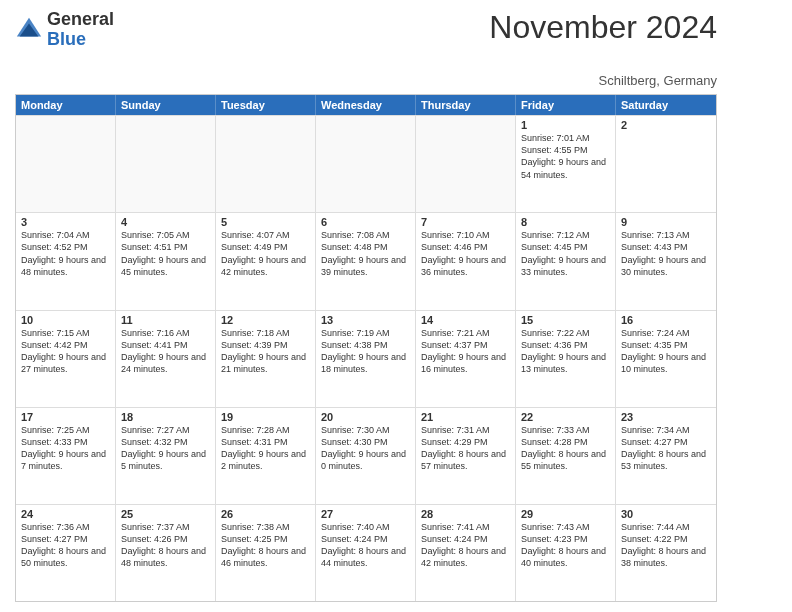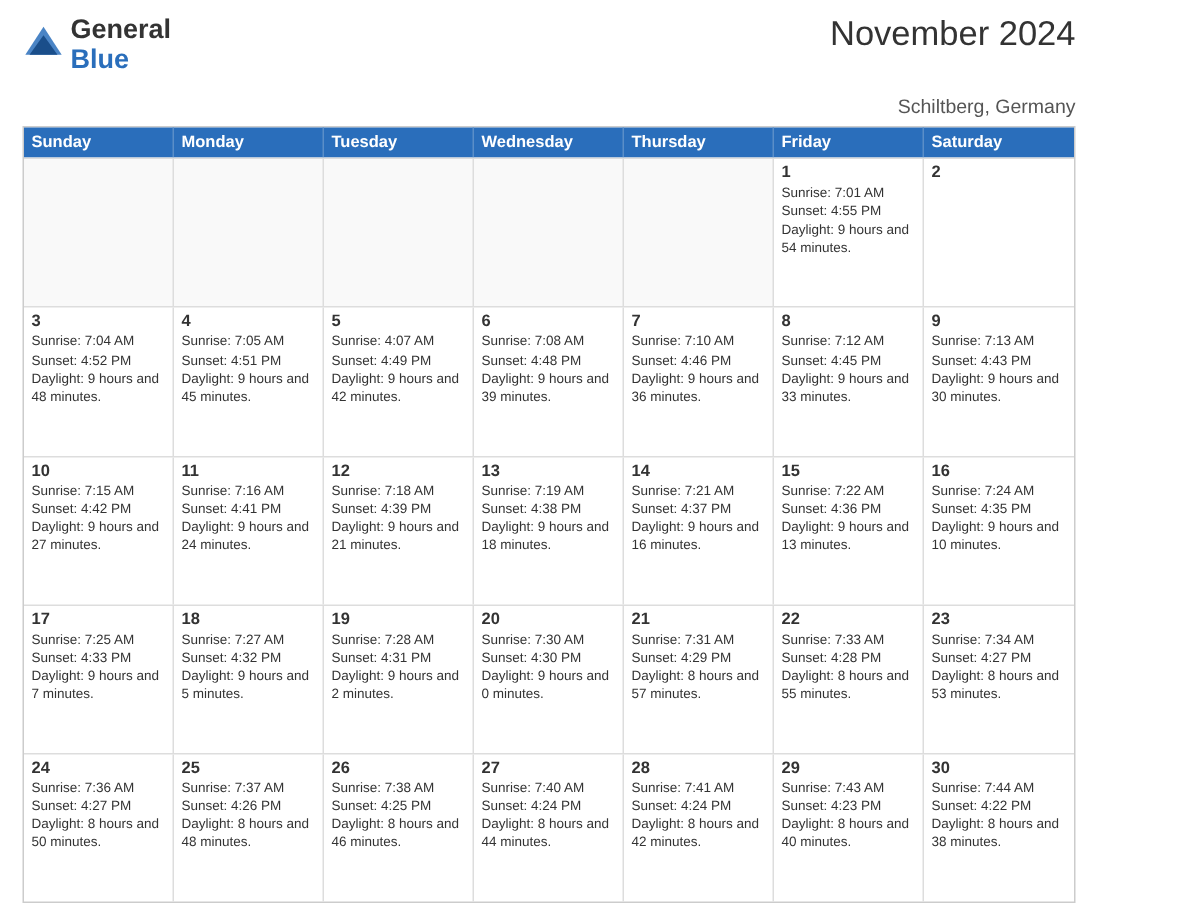--- a/index.html
+++ b/index.html
@@ -36,21 +36,21 @@
     .logo-general { color: #333; }
     .logo-blue { color: #2a6ebb; }
     .logo-icon {
       width: 28px;
       height: 28px;
     }
     .title-block {
       text-align: right;
     }
     .month-title {
-      font-size: 23px;
+      font-size: 32px;
       font-weight: 300;
       color: #333;
       line-height: 1.1;
     }
     .location {
       font-size: 13px;
       color: #555;
       margin-top: 28px;
     }
     .calendar {
@@ -123,22 +123,22 @@
       </div>
     </div>
     <div class="title-block">
       <div class="month-title">November 2024</div>
       <div class="location">Schiltberg, Germany</div>
     </div>
   </div>
 
   <div class="calendar">
     <div class="cal-header">
-    <div class="cal-header-cell">Sunday</div>
-        <div class="cal-header-cell">Monday</div>
+    <div class="cal-header-cell">Monday</div>
+        <div class="cal-header-cell">Sunday</div>
         <div class="cal-header-cell">Tuesday</div>
         <div class="cal-header-cell">Wednesday</div>
         <div class="cal-header-cell">Thursday</div>
         <div class="cal-header-cell">Friday</div>
         <div class="cal-header-cell">Saturday</div>
       </div>
     <div class="cal-body">
     <div class="cal-row">
           <div class="cal-cell empty"></div>
           <div class="cal-cell empty"></div>

